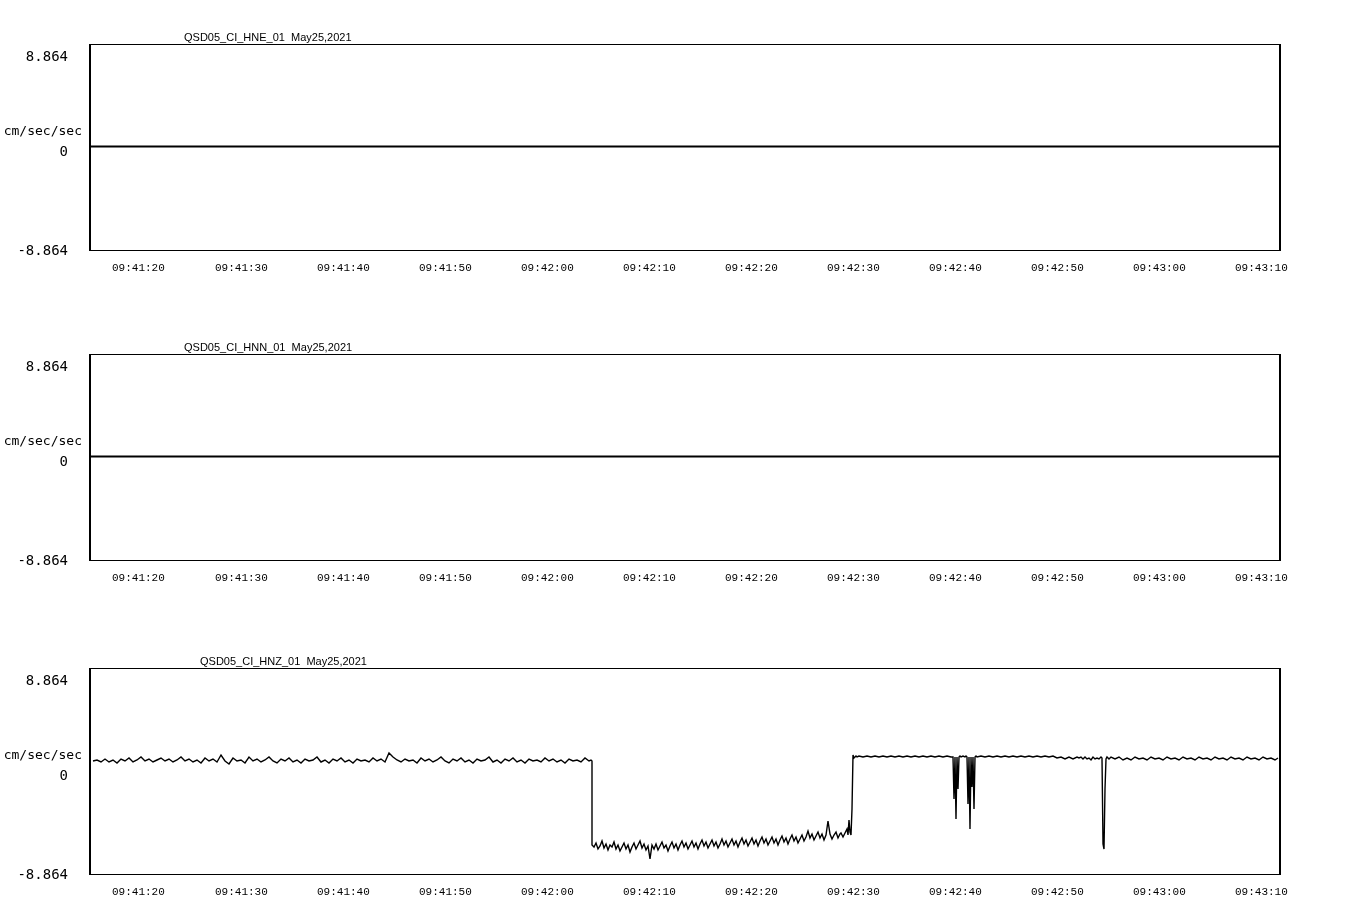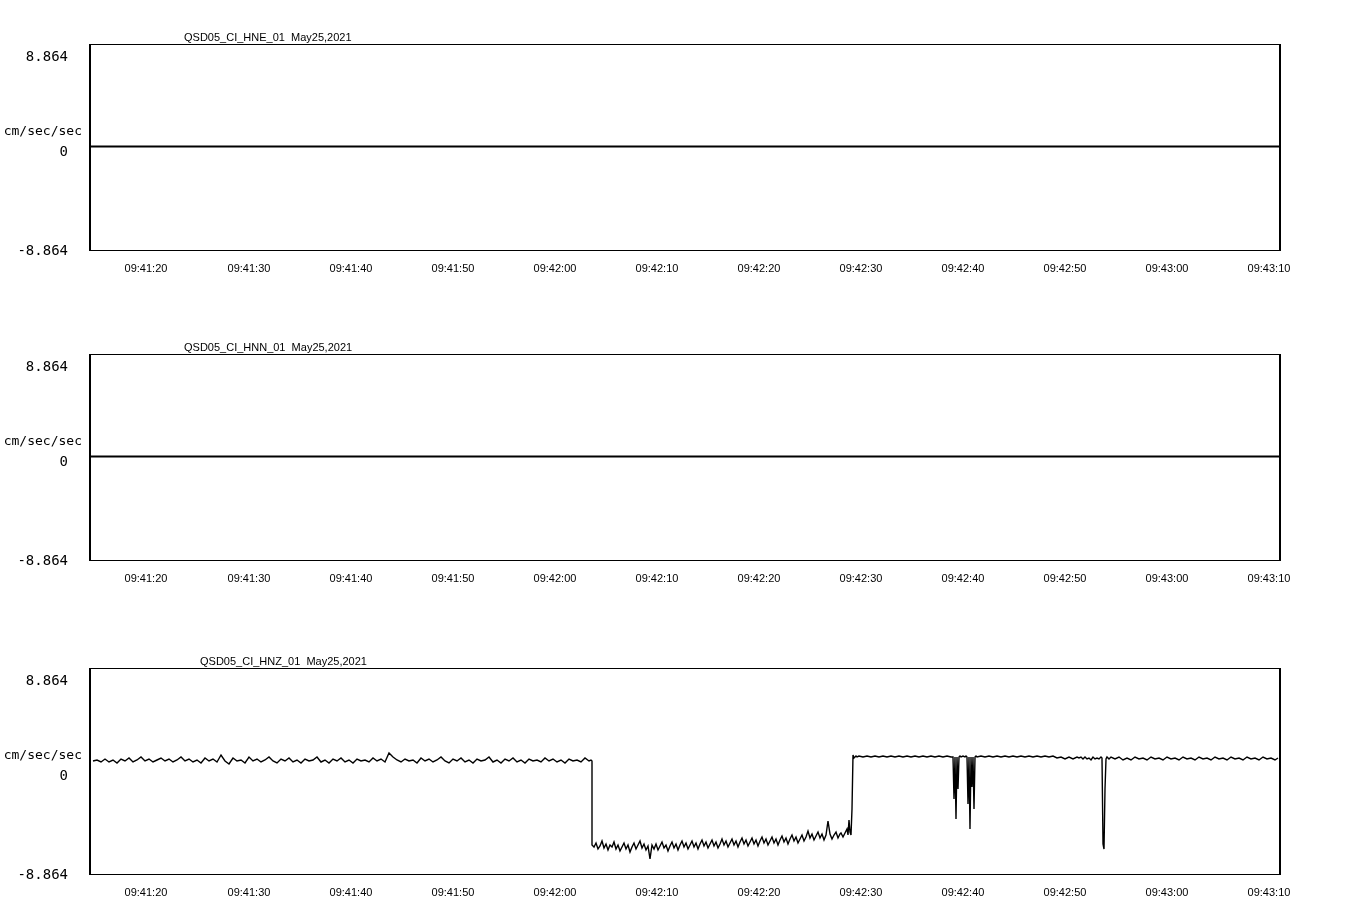--- a/index.html
+++ b/index.html
@@ -53,24 +53,24 @@
     position: absolute;
     font-size: 14px;
     font-family: "DejaVu Sans Mono", monospace;
     white-space: pre;
     color: #000;
     text-align: right;
   }
   .xtick {
     position: absolute;
     font-size: 11px;
-    font-family: Liberation Sans, sans-serif;
+    font-family: Liberation Mono, monospace;
     white-space: pre;
     color: #000;
-    text-align: center;
+    text-align: left;
   }
   .trace-svg {
     position: absolute;
     left: 0;
     top: 0;
     overflow: visible;
   }
 </style>
 </head>
 <body>

